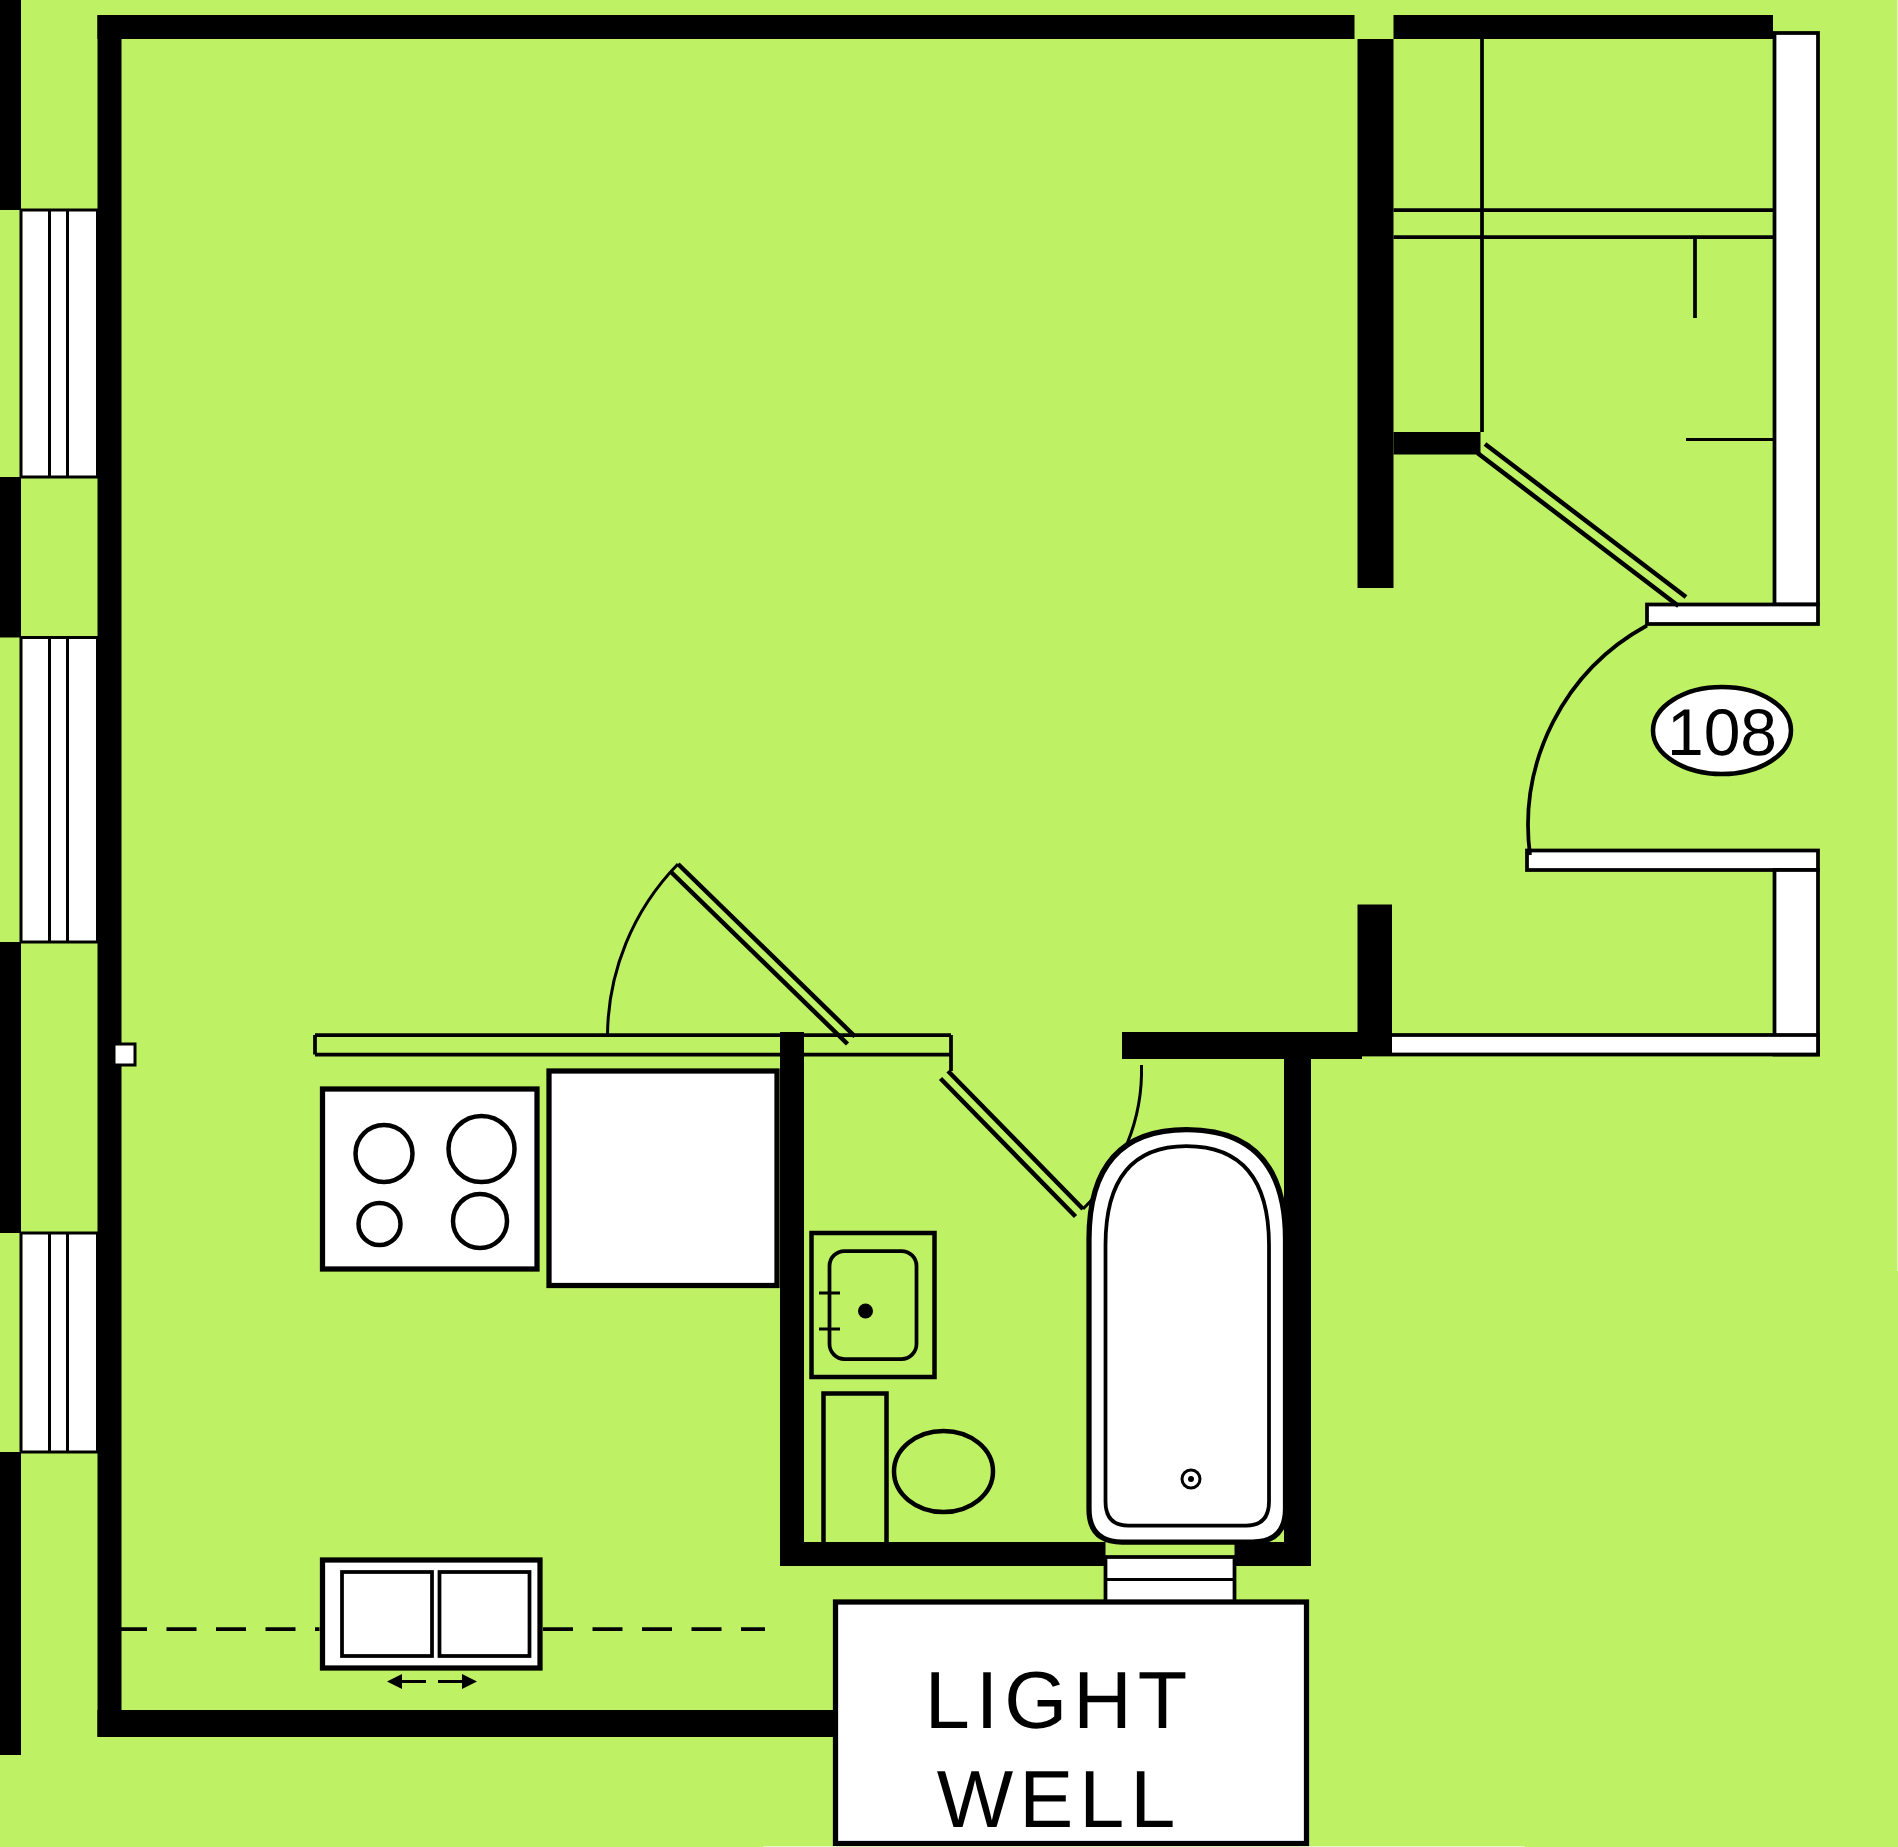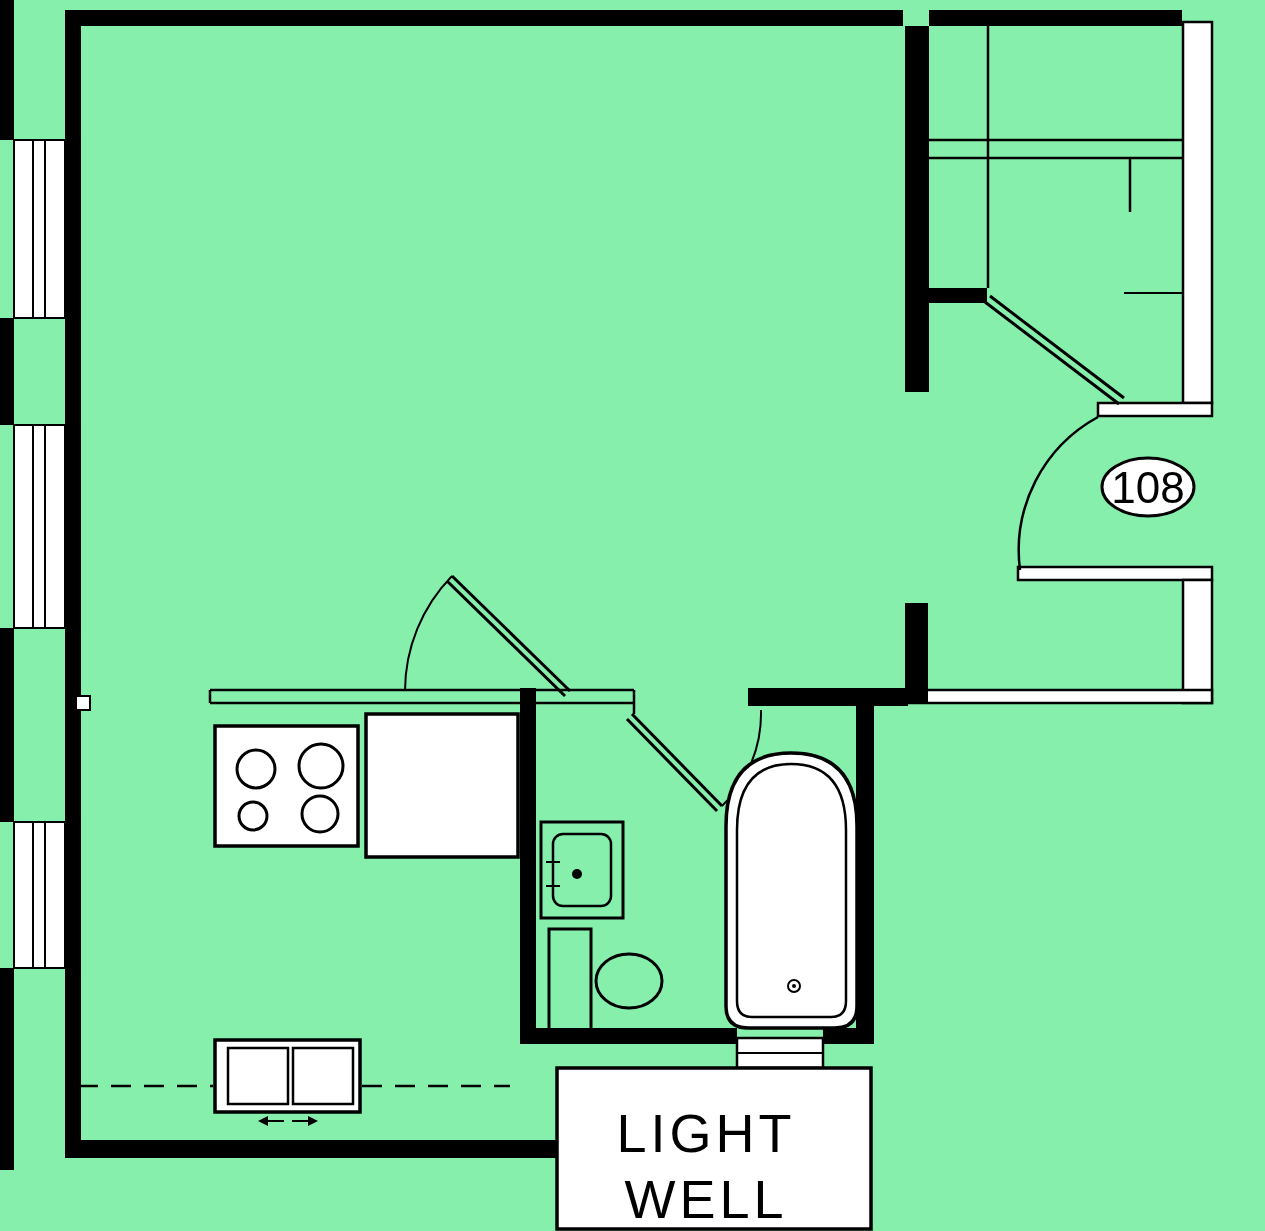--- a/index.html
+++ b/index.html
@@ -1,19 +1,19 @@
 <!DOCTYPE html>
 <html><head>
 <meta charset="utf-8">
 <style>
   html,body{margin:0;padding:0;background:#ffffff;}
   .canvas{
     position:relative;
     width:1265px;height:1231px;
-    background:#86efac;
+    background:#bef264;
     overflow:hidden;
     font-family:"Liberation Sans",sans-serif;
   }
   svg{display:block;}
   .wall{fill:#000;stroke:none;}
   .hollow{fill:#fff;stroke:#000;stroke-width:2.5;}
   .ln{fill:none;stroke:#000;stroke-width:3;stroke-linecap:butt;}
   .ln35{fill:#fff;stroke:#000;stroke-width:3.5;}
   .ln25{fill:none;stroke:#000;stroke-width:2.5;}
   .ln2{fill:none;stroke:#000;stroke-width:2;}

